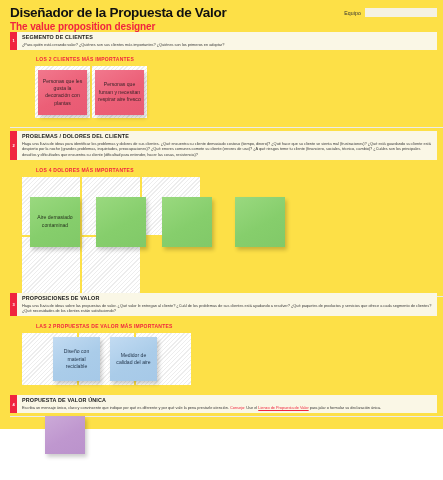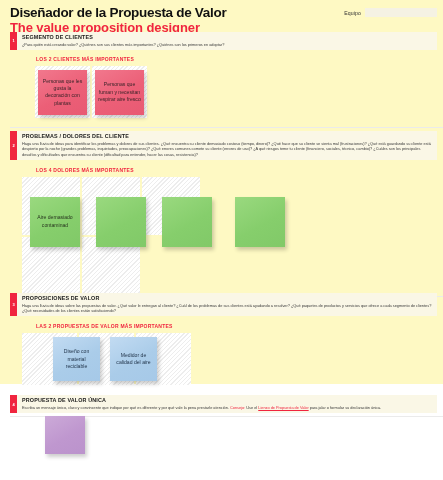--- a/index.html
+++ b/index.html
@@ -8,40 +8,40 @@
     width: 443px;
     height: 480px;
     background: #ffffff;
     font-family: "Liberation Sans", sans-serif;
     overflow: hidden;
   }
 
   .canvas {
     position: relative;
     width: 443px;
-    height: 384px;
-    background: #fef9c3;
+    height: 429px;
+    background: #fde047;
     padding: 0;
   }
 
   
   .header {
     position: relative;
     padding: 6px 8px 2px 10px;
     height: 30px;
   }
   .title-main {
     font-size: 13.5px;
     font-weight: bold;
     color: #111111;
     letter-spacing: -0.3px;
     line-height: 1.05;
   }
   .title-sub {
-    font-size: 13px;
+    font-size: 10px;
     font-weight: bold;
     color: #f0253f;
     letter-spacing: -0.1px;
     line-height: 1.1;
     margin-top: 1px;
   }
   .team-wrap {
     position: absolute;
     top: 8px;
     right: 6px;

